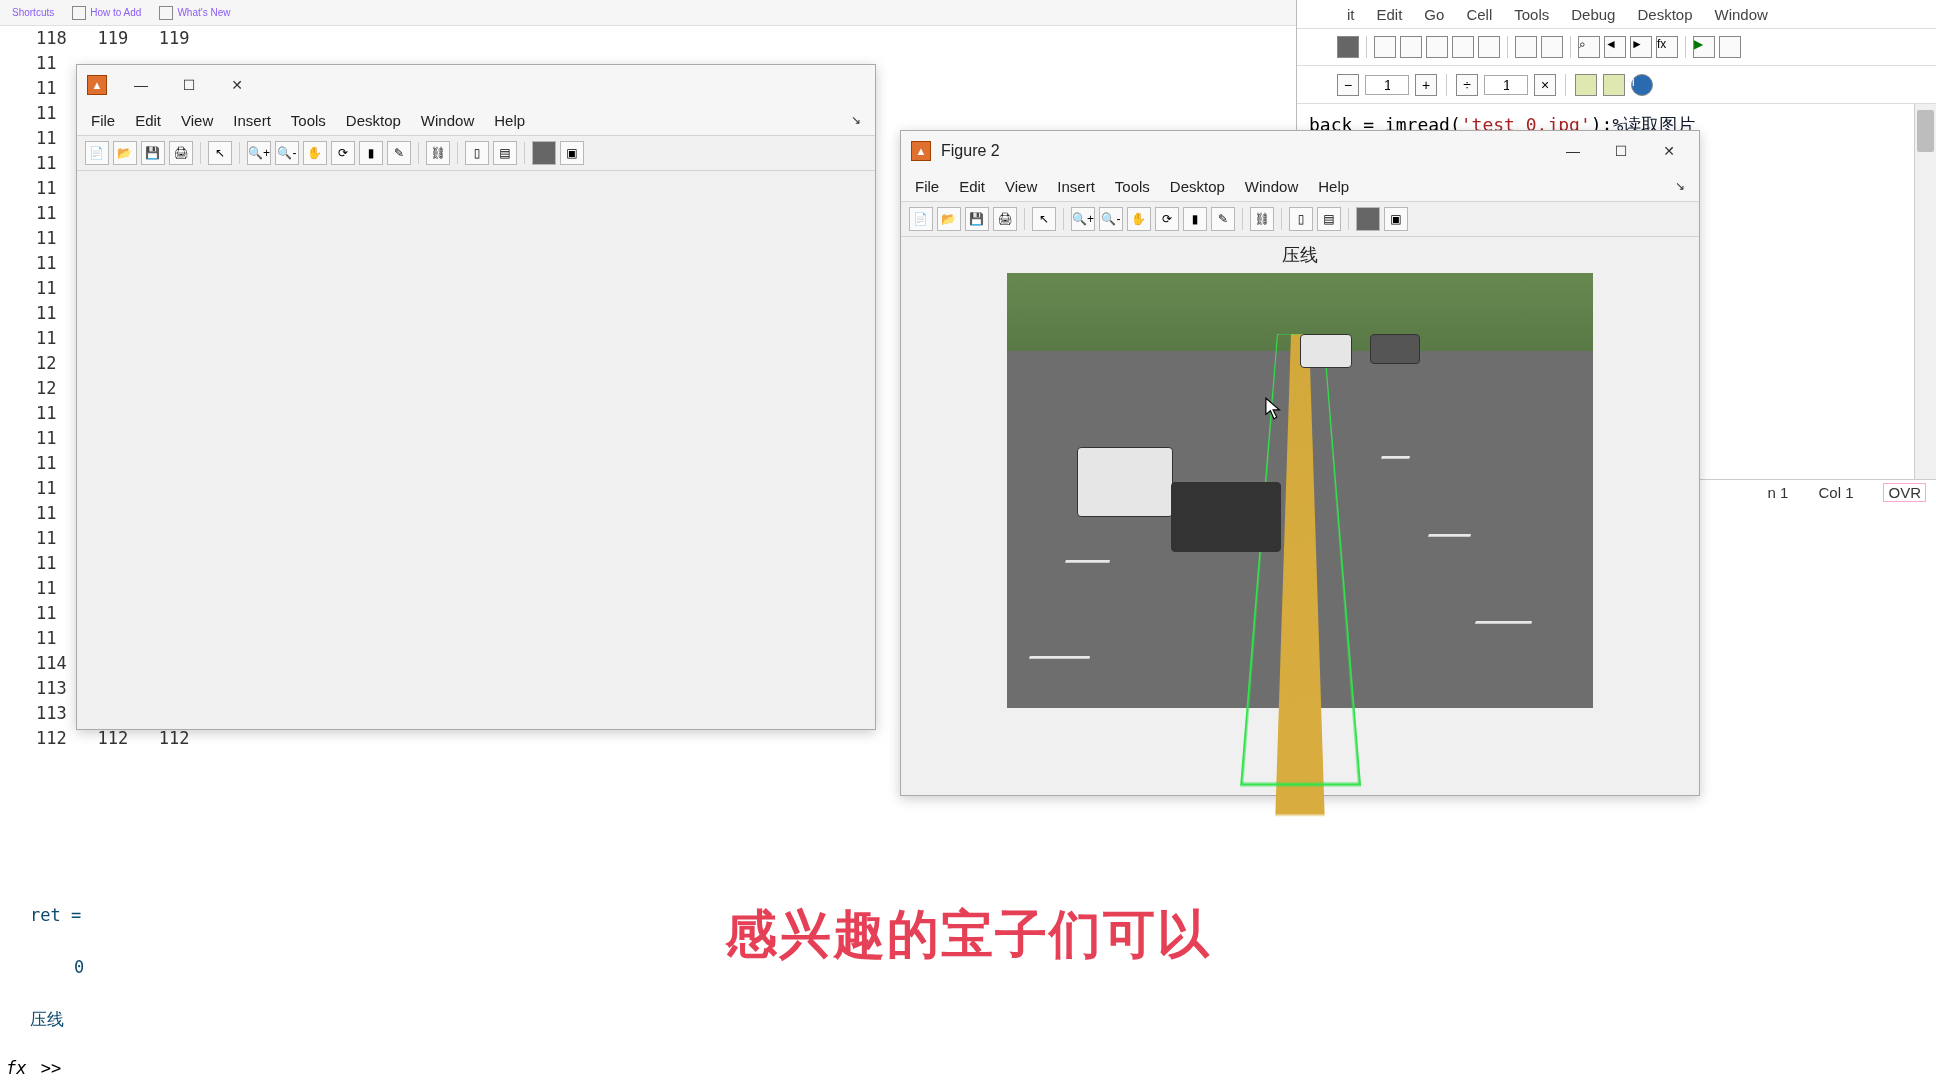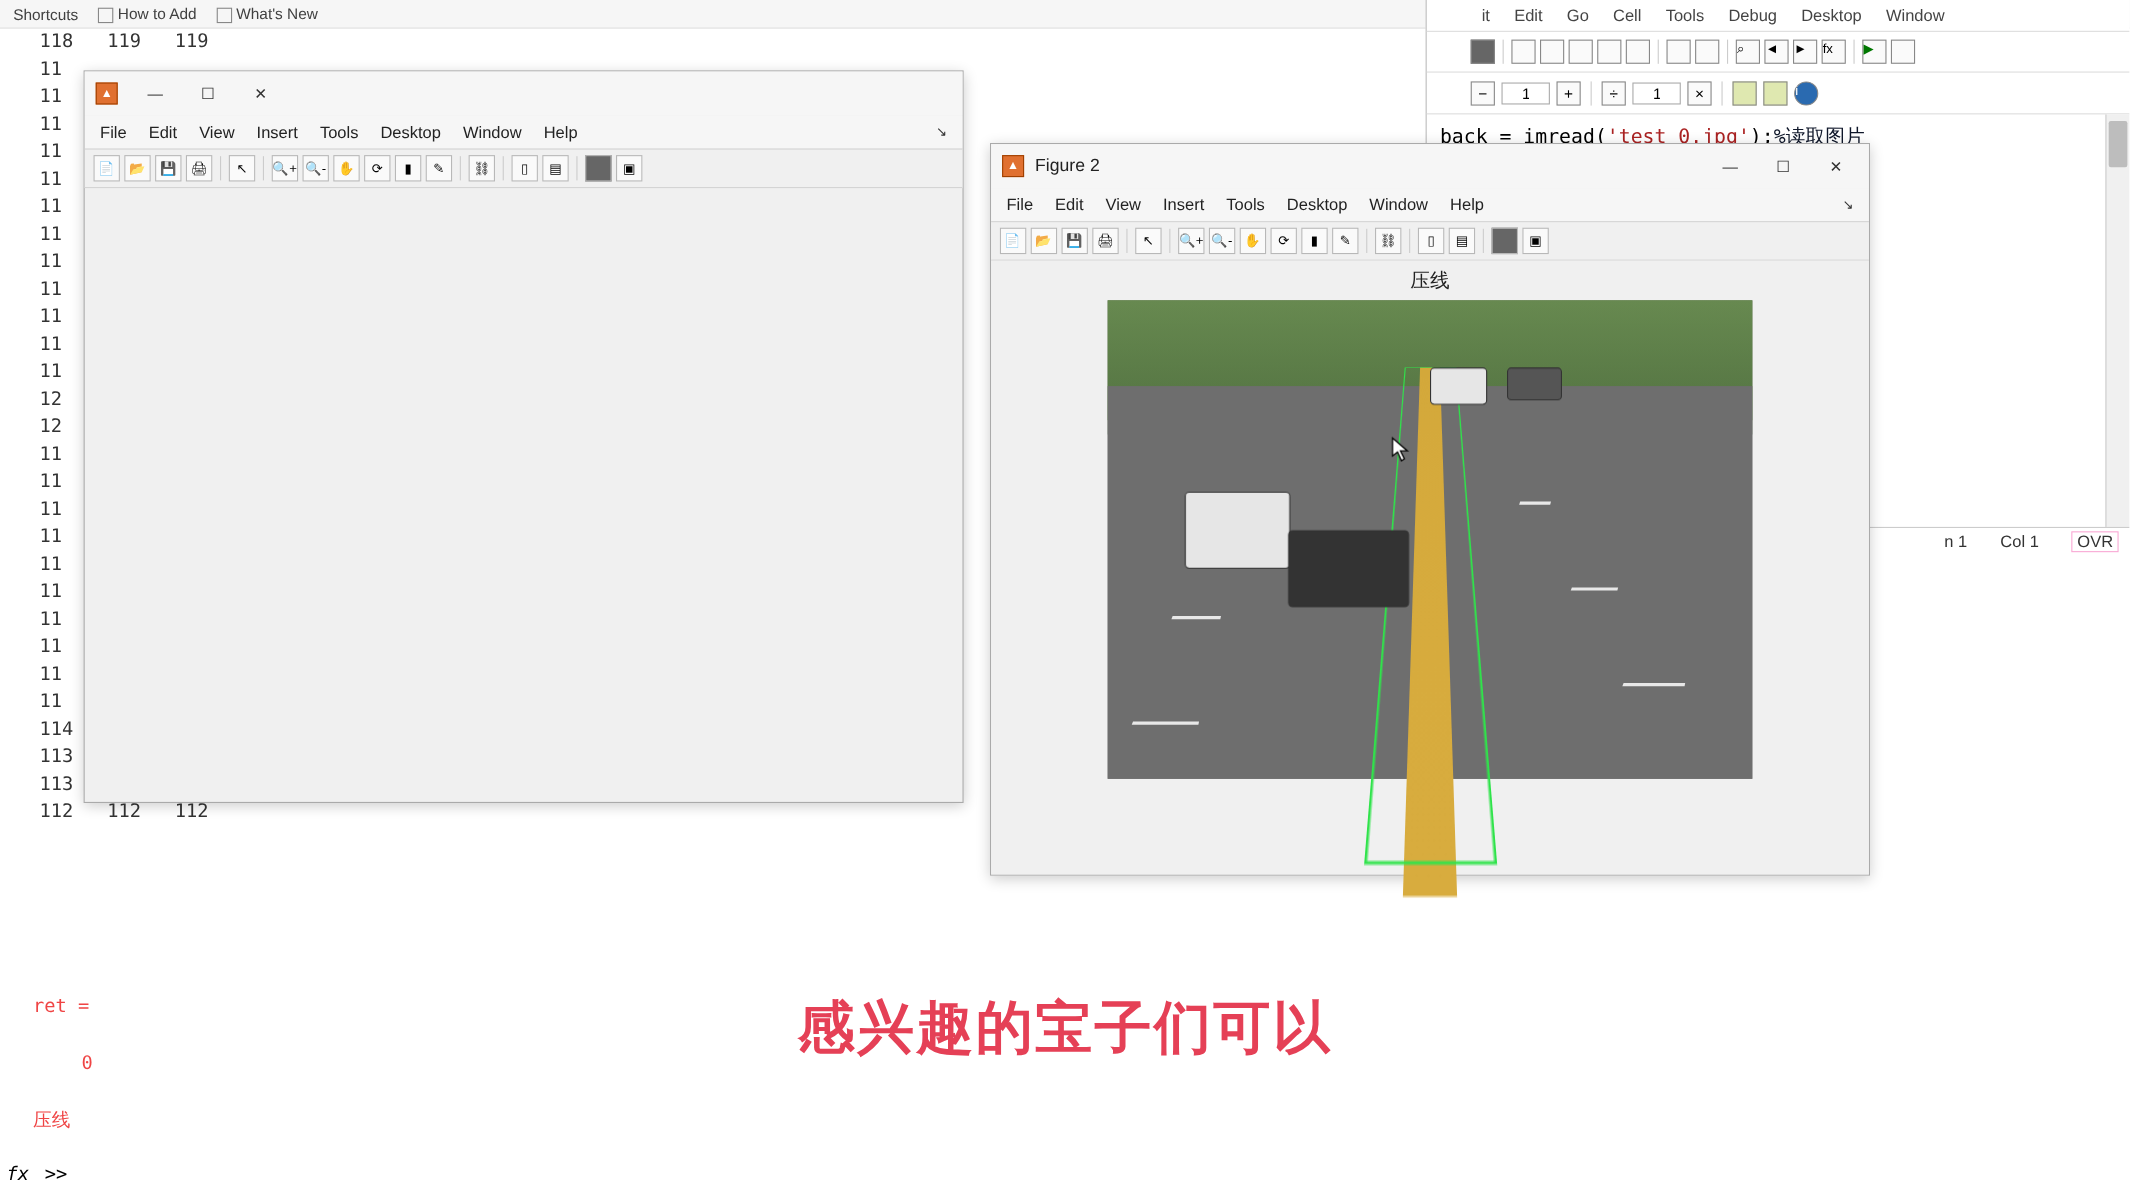--- a/index.html
+++ b/index.html
@@ -15,21 +15,21 @@
   
   .shortcuts-bar {
     position: absolute; top: 0; left: 0; right: 0;
     height: 26px;
     background: #f6f6f6;
     display: flex; align-items: center;
     padding-left: 12px;
     gap: 18px;
     border-bottom: 1px solid #e0e0e0;
   }
-  .shortcuts-bar span { color: #404040; font-size: 14px; }
+  .shortcuts-bar span { color: #8b5cf6; font-size: 10px; }
   .shortcuts-bar .sci { width: 14px; height: 14px; display:inline-block;
     border:1px solid #888; margin-right:4px; vertical-align:middle;}
 
   
   .cmd-area {
     position: absolute;
     top: 26px; left: 0;
     width: 750px;
     font-family: Consolas, monospace;
     font-size: 17px;
@@ -38,21 +38,21 @@
     padding-left: 36px;
   }
   .gutter-line { white-space: pre; }
   .cmd-bottom {
     position: absolute;
     top: 720px; left: 0;
     width: 750px;
     font-family: Consolas, monospace;
     font-size: 17px;
     line-height: 26px;
-    color: #ef4444;
+    color: #0c4a6e;
     padding-left: 30px;
   }
   .fx-prompt {
     position: absolute;
     top: 1058px; left: 6px;
     font-family: Consolas, monospace;
     font-size: 17px;
     font-style: italic;
   }
 

